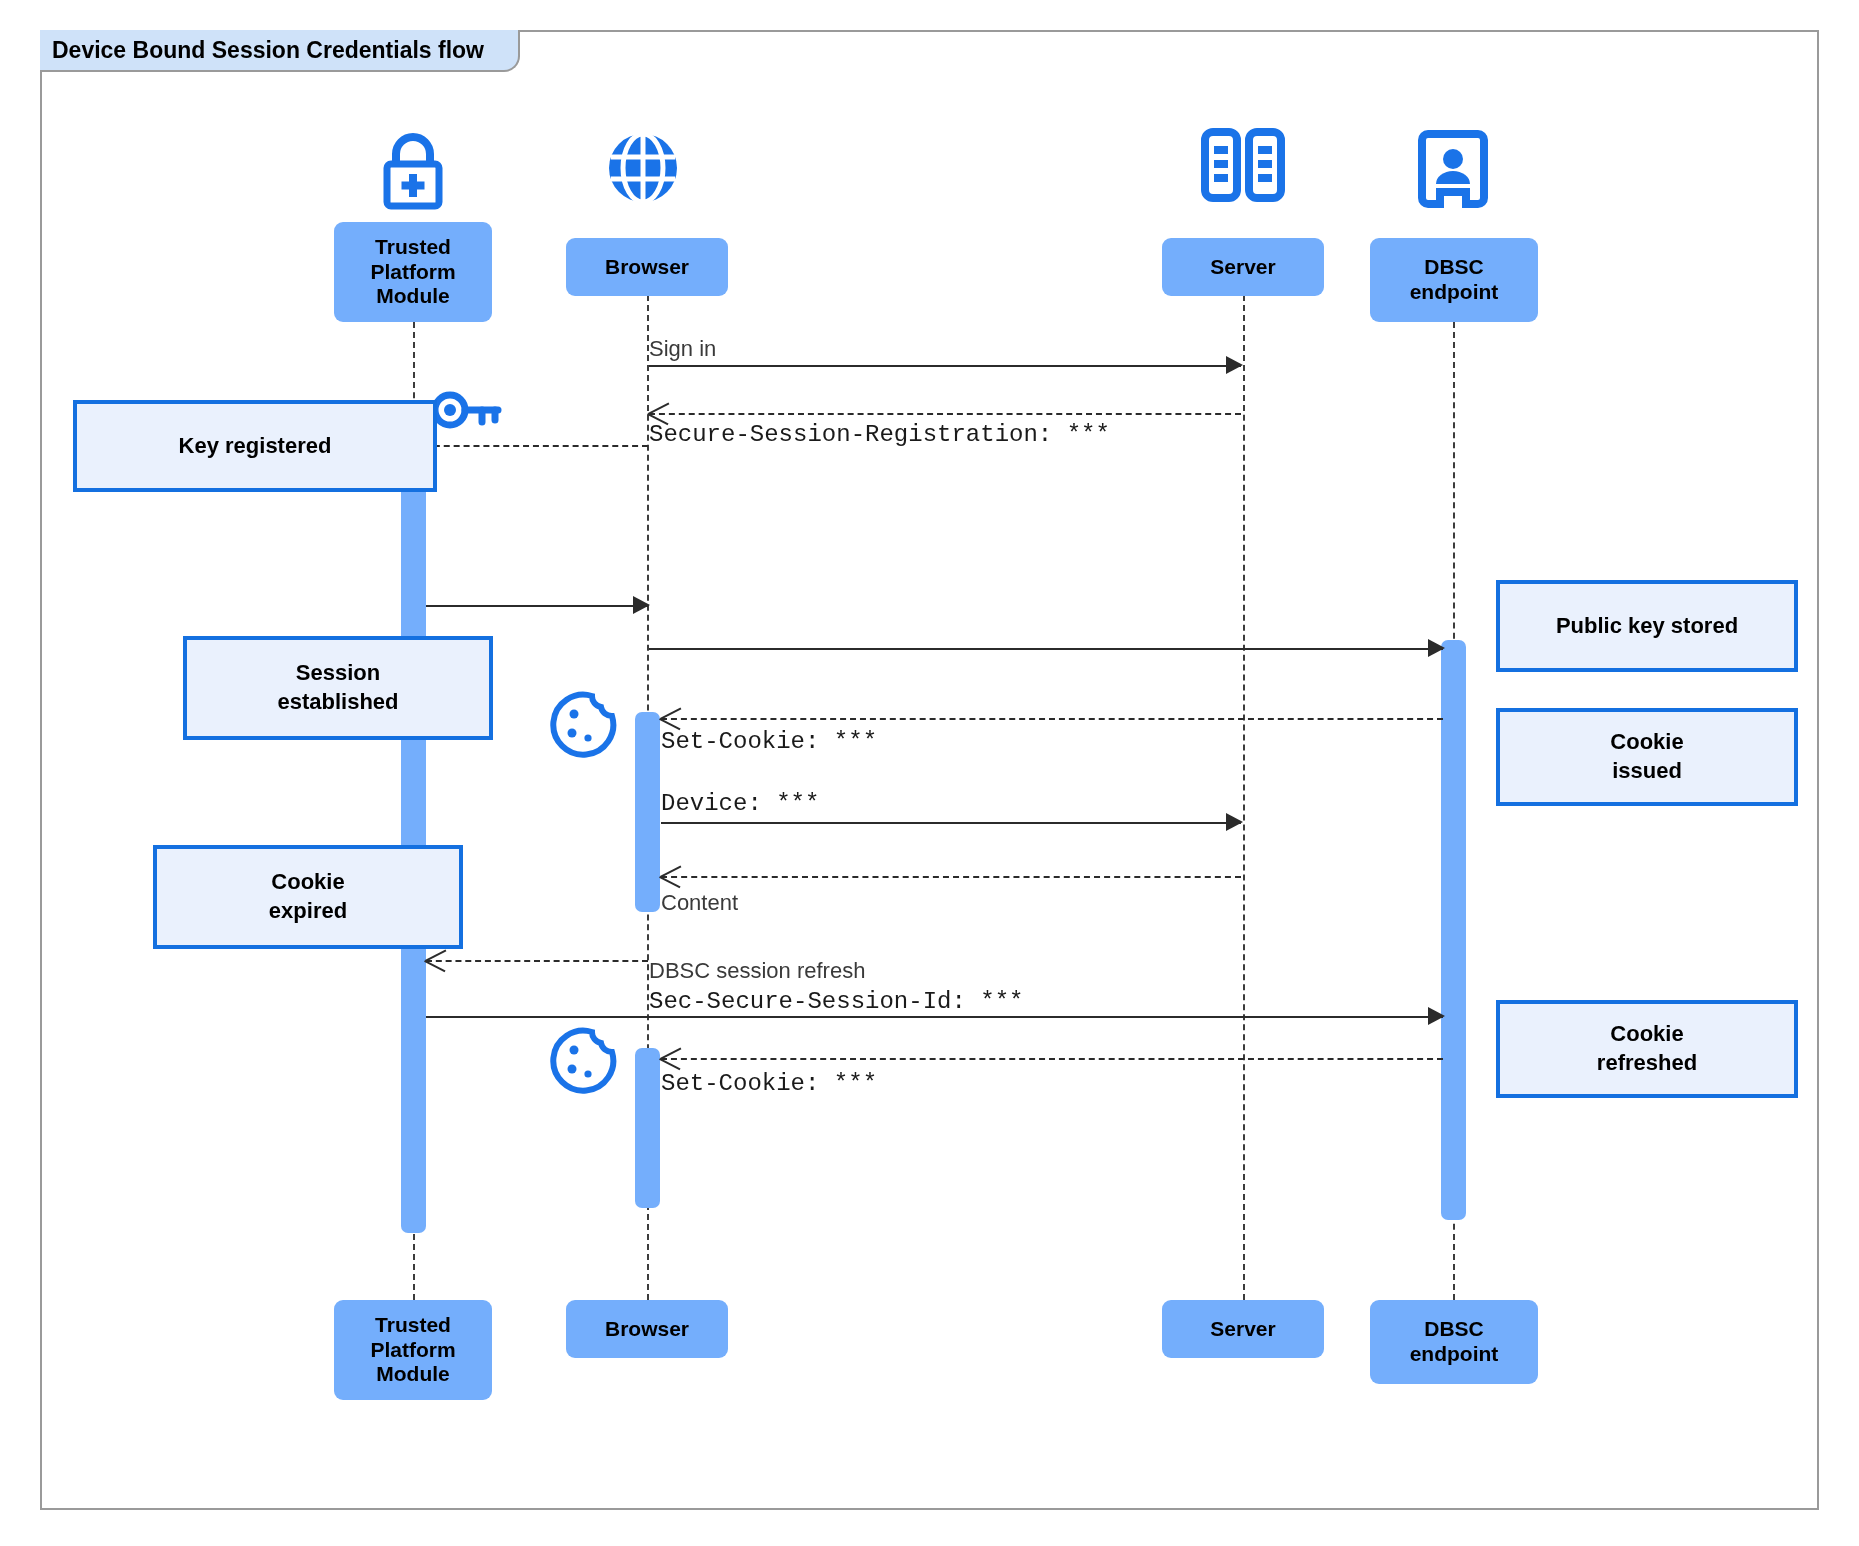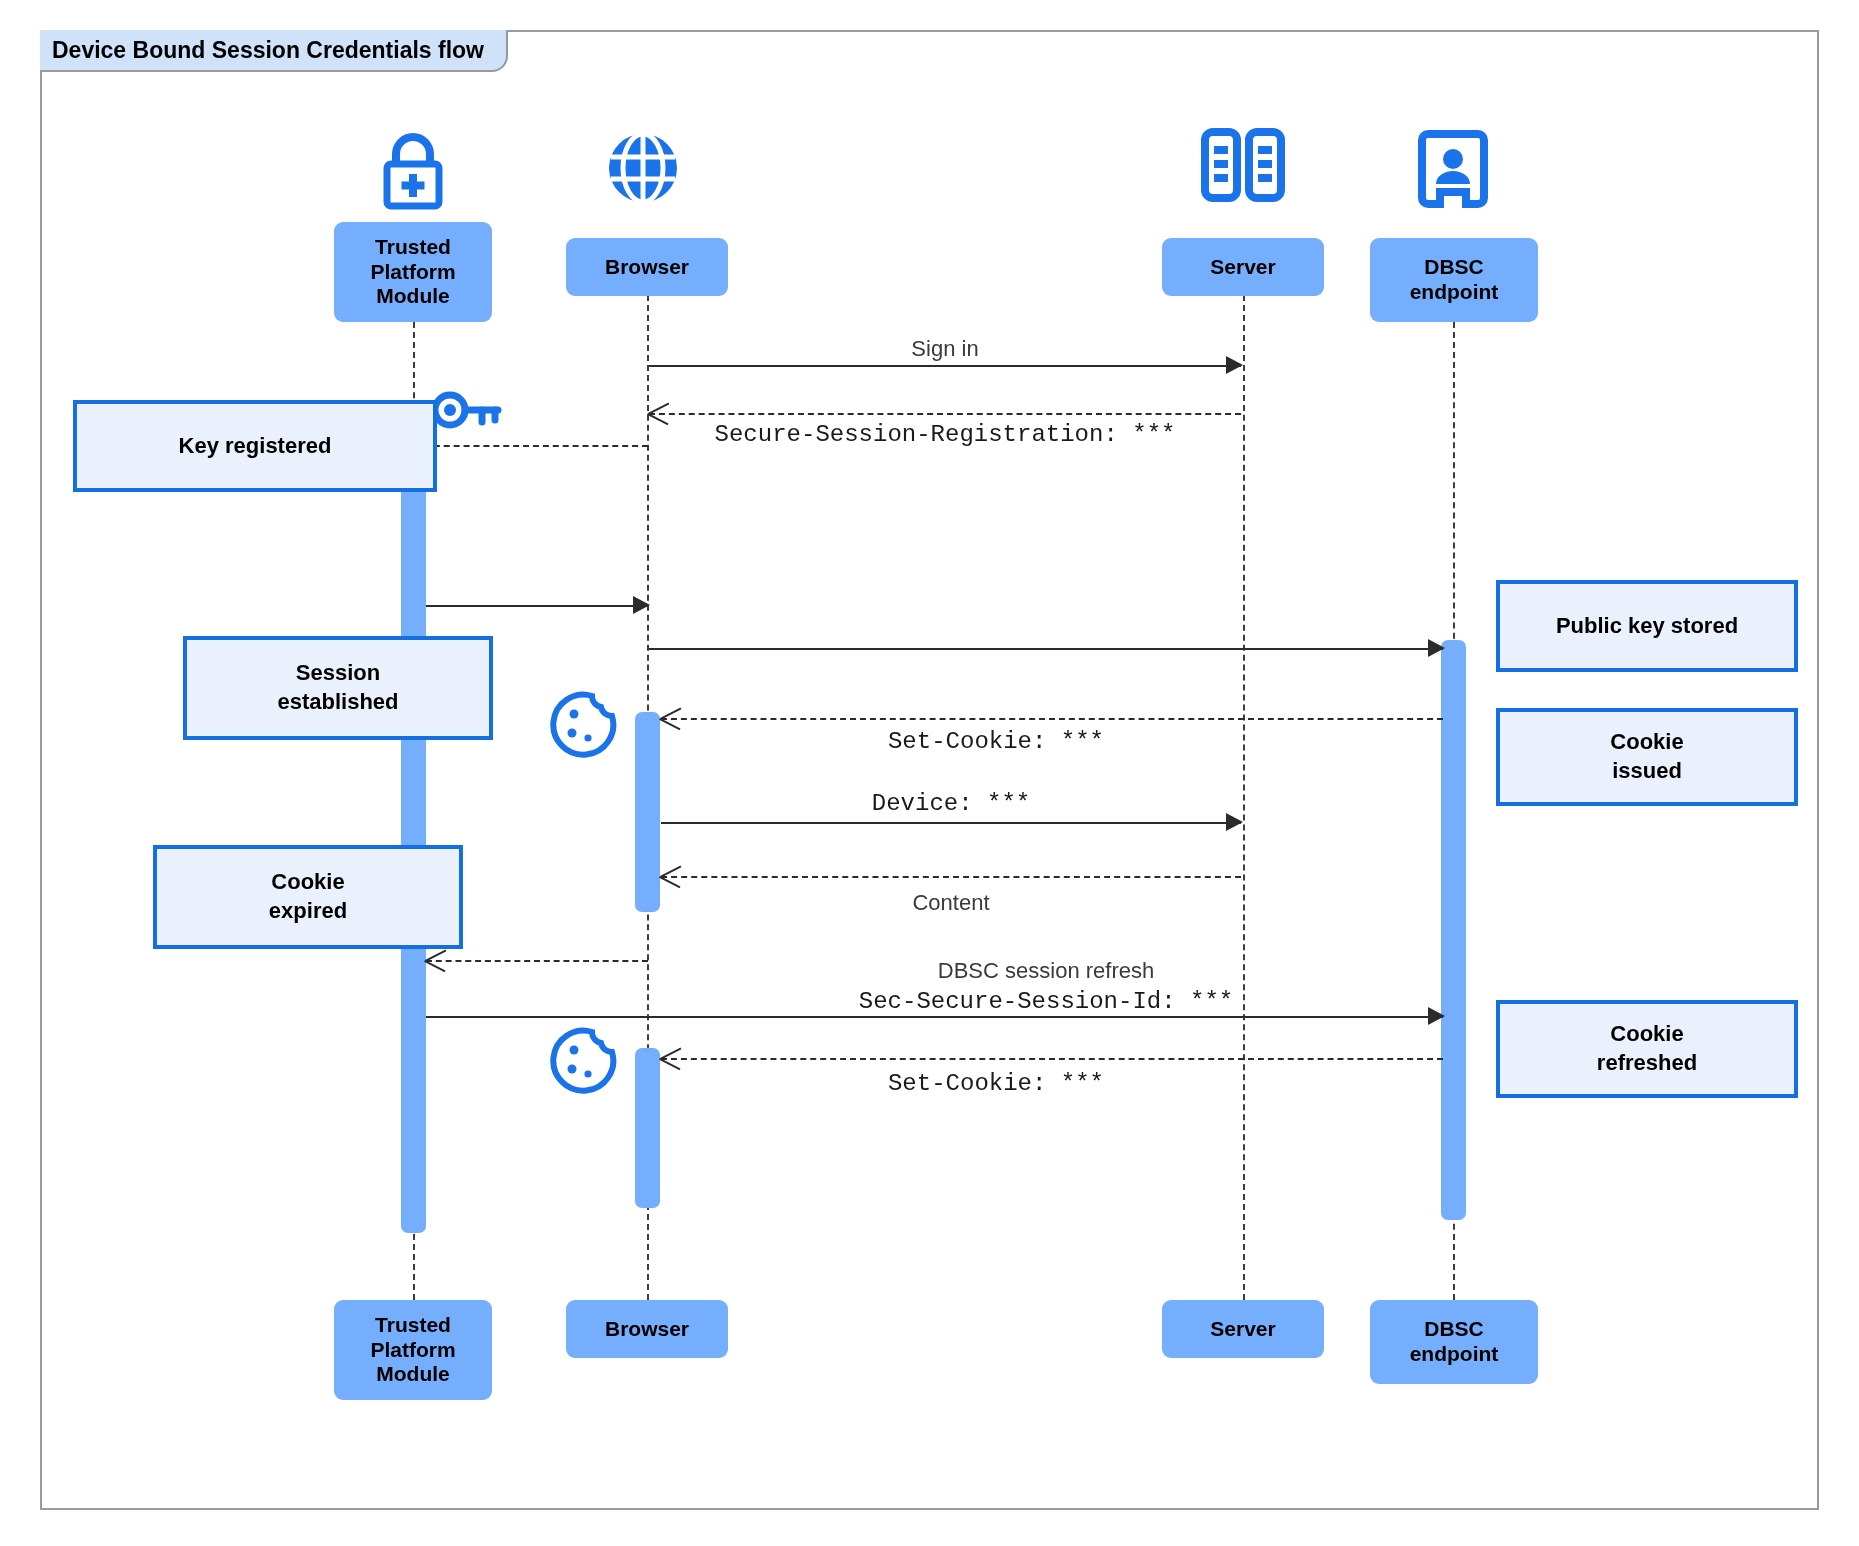--- a/index.html
+++ b/index.html
@@ -4,21 +4,21 @@
 <style>
   html,body{margin:0;padding:0;background:#ffffff;}
   body{font-family:"Liberation Sans",sans-serif;}
   #canvas{position:relative;width:1859px;height:1546px;background:#ffffff;overflow:hidden;}
 
   
   .frame{position:absolute;left:40px;top:30px;width:1779px;height:1480px;
          border:2px solid #9a9a9a;background:#ffffff;box-sizing:border-box;}
   .frame-title{position:absolute;left:40px;top:30px;height:42px;
          background:#cfe2f9;border:2px solid #9a9a9a;border-left:none;border-top:none;
-         box-sizing:border-box;padding:0 22px 0 12px;display:flex;align-items:center;
+         box-sizing:border-box;padding:0 34px 0 12px;display:flex;align-items:center;
          border-bottom-right-radius:16px;}
   .frame-title span{font-size:23px;font-weight:bold;color:#000;white-space:nowrap;
          font-family:"Liberation Sans",sans-serif;}
 
   
   .lifeline{position:absolute;width:0;border-left:2px dashed #3c3c3c;}
 
   
   .pbox{position:absolute;background:#74aefc;border-radius:9px;
         display:flex;align-items:center;justify-content:center;text-align:center;
@@ -42,21 +42,21 @@
   
   .ah-solid-r{border-top:9px solid transparent;border-bottom:9px solid transparent;
               border-left:17px solid #2b2b2b;right:-2px;top:-9px;}
   
   .ah-open-l{left:-1px;top:-13px;width:22px;height:26px;}
   .ah-open-l::before,.ah-open-l::after{content:"";position:absolute;left:0;top:13px;
               width:23px;height:0;border-top:2px solid #2b2b2b;transform-origin:0 0;}
   .ah-open-l::before{transform:rotate(-27deg);}
   .ah-open-l::after{transform:rotate(27deg);}
 
-  .mlabel{position:absolute;text-align:center;color:#3a3a3a;white-space:pre;}
+  .mlabel{position:absolute;text-align:left;color:#3a3a3a;white-space:pre;}
   .mlabel.sans{font-family:"Liberation Sans",sans-serif;font-size:22px;}
   .mlabel.mono{font-family:"Liberation Mono",monospace;font-size:24px;color:#1a1a1a;}
 
   .icon{position:absolute;}
 </style>
 </head>
 <body>
 
 <div id="canvas">
 

